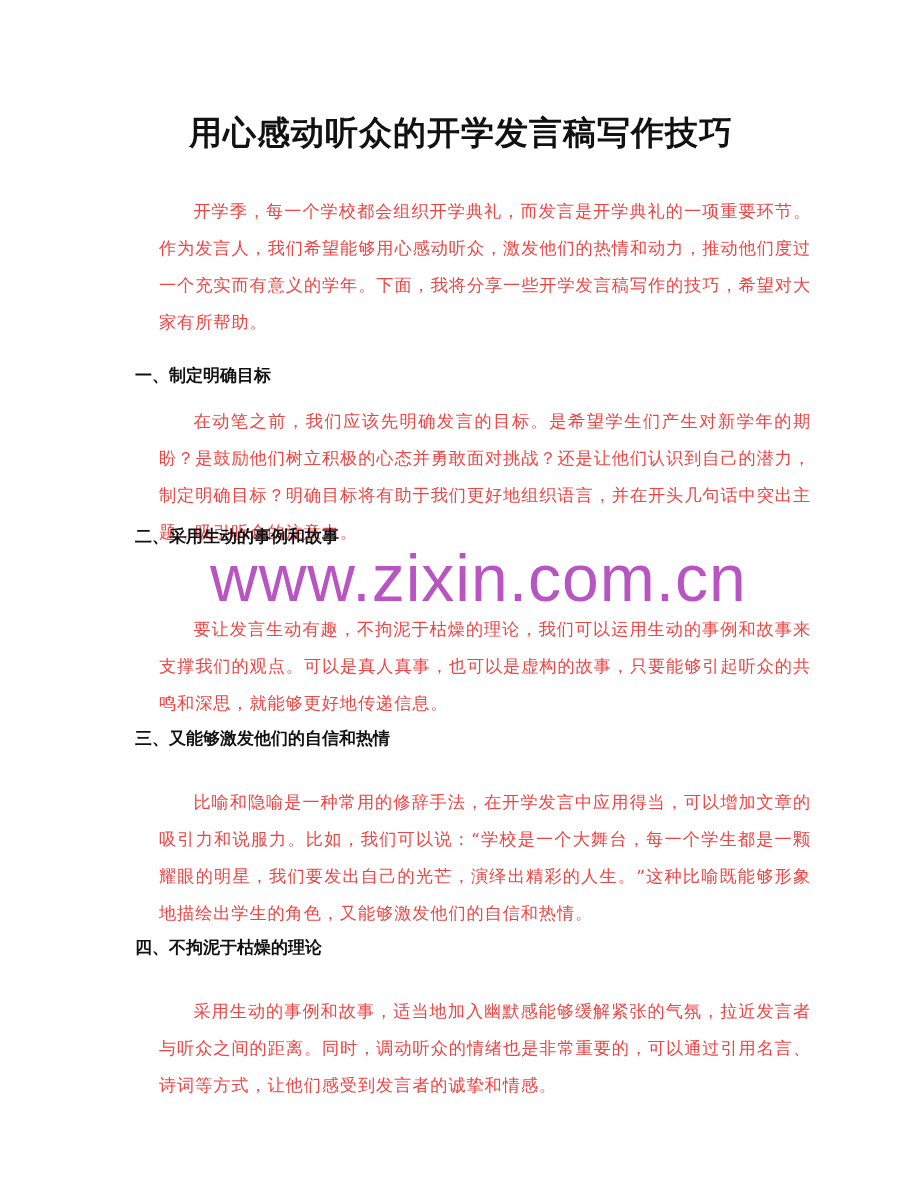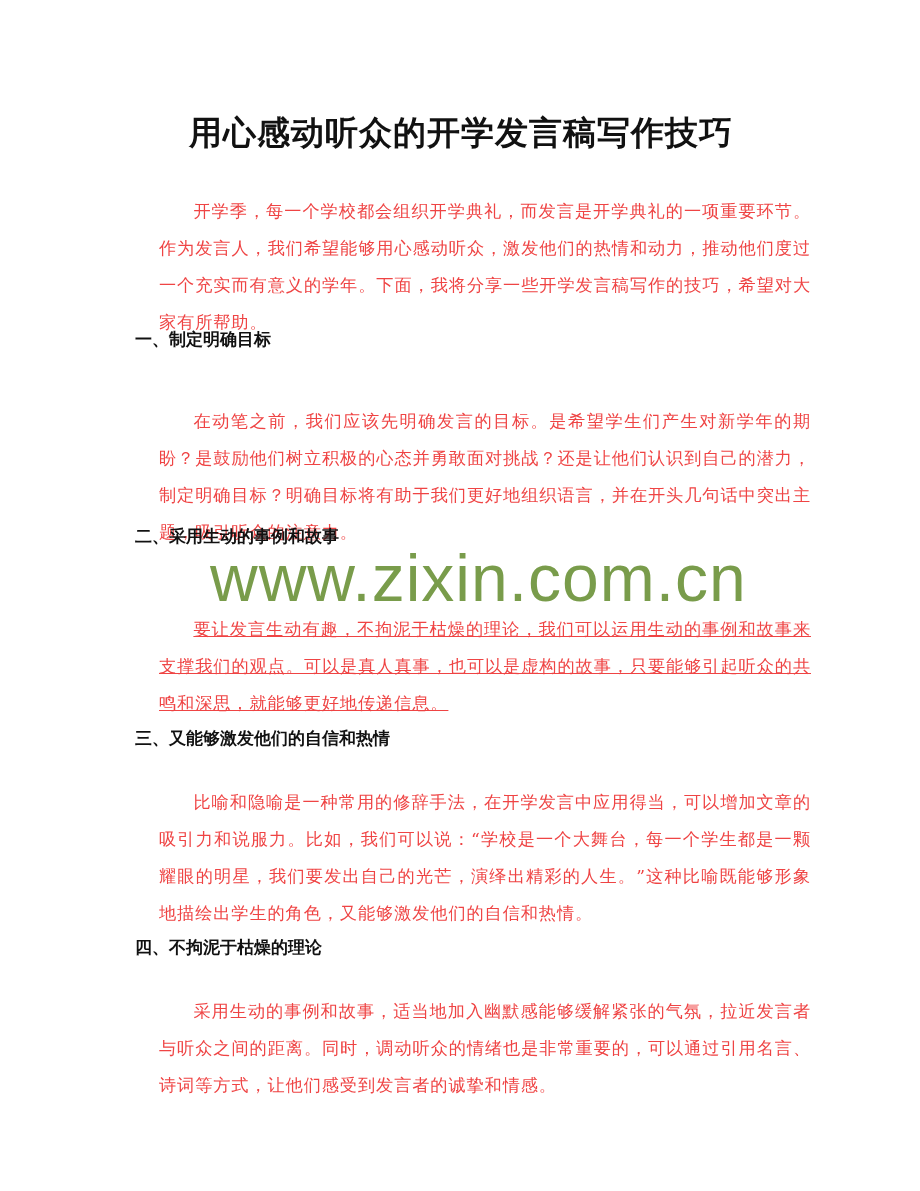--- a/index.html
+++ b/index.html
@@ -57,42 +57,42 @@
       line-height: 30px;
       color: #111111;
     }
     .watermark {
       position: absolute;
       left: 210px;
       top: 540px;
       font-family: "Liberation Sans", "DejaVu Sans", sans-serif;
       font-size: 66px;
       line-height: 76px;
-      color: #4d7c0f;
+      color: #a21caf;
       opacity: 0.75;
       letter-spacing: 1px;
       pointer-events: none;
       user-select: none;
       white-space: nowrap;
     }
   </style>
 </head>
 <body>
 
 <div class="watermark">www.zixin.com.cn</div>
 
 <div class="page">
   <h1 class="doc-title">用心感动听众的开学发言稿写作技巧</h1>
 
   <p class="para" style="top:181px;">开学季，每一个学校都会组织开学典礼，而发言是开学典礼的一项重要环节。作为发言人，我们希望能够用心感动听众，激发他们的热情和动力，推动他们度过一个充实而有意义的学年。下面，我将分享一些开学发言稿写作的技巧，希望对大家有所帮助。</p>
 
-  <h2 class="section-heading" style="top:324px;">一、制定明确目标</h2>
+  <h2 class="section-heading" style="top:360px;">一、制定明确目标</h2>
   <p class="para" style="top:391px;">在动笔之前，我们应该先明确发言的目标。是希望学生们产生对新学年的期盼？是鼓励他们树立积极的心态并勇敢面对挑战？还是让他们认识到自己的潜力，制定明确目标？明确目标将有助于我们更好地组织语言，并在开头几句话中突出主题，吸引听众的注意力。</p>
 
   <h2 class="section-heading" style="top:521px;text-align:right;">二、采用生动的事例和故事</h2>
-  <p class="para" style="top:599px;text-decoration:underline;">要让发言生动有趣，不拘泥于枯燥的理论，我们可以运用生动的事例和故事来支撑我们的观点。可以是真人真事，也可以是虚构的故事，只要能够引起听众的共鸣和深思，就能够更好地传递信息。</p>
+  <p class="para" style="top:599px;">要让发言生动有趣，不拘泥于枯燥的理论，我们可以运用生动的事例和故事来支撑我们的观点。可以是真人真事，也可以是虚构的故事，只要能够引起听众的共鸣和深思，就能够更好地传递信息。</p>
 
   <h2 class="section-heading" style="top:723px;">三、又能够激发他们的自信和热情</h2>
   <p class="para" style="top:772px;">比喻和隐喻是一种常用的修辞手法，在开学发言中应用得当，可以增加文章的吸引力和说服力。比如，我们可以说：“学校是一个大舞台，每一个学生都是一颗耀眼的明星，我们要发出自己的光芒，演绎出精彩的人生。”这种比喻既能够形象地描绘出学生的角色，又能够激发他们的自信和热情。</p>
 
   <h2 class="section-heading" style="top:932px;">四、不拘泥于枯燥的理论</h2>
   <p class="para" style="top:981px;">采用生动的事例和故事，适当地加入幽默感能够缓解紧张的气氛，拉近发言者与听众之间的距离。同时，调动听众的情绪也是非常重要的，可以通过引用名言、诗词等方式，让他们感受到发言者的诚挚和情感。</p>
 </div>
 
 </body></html>

